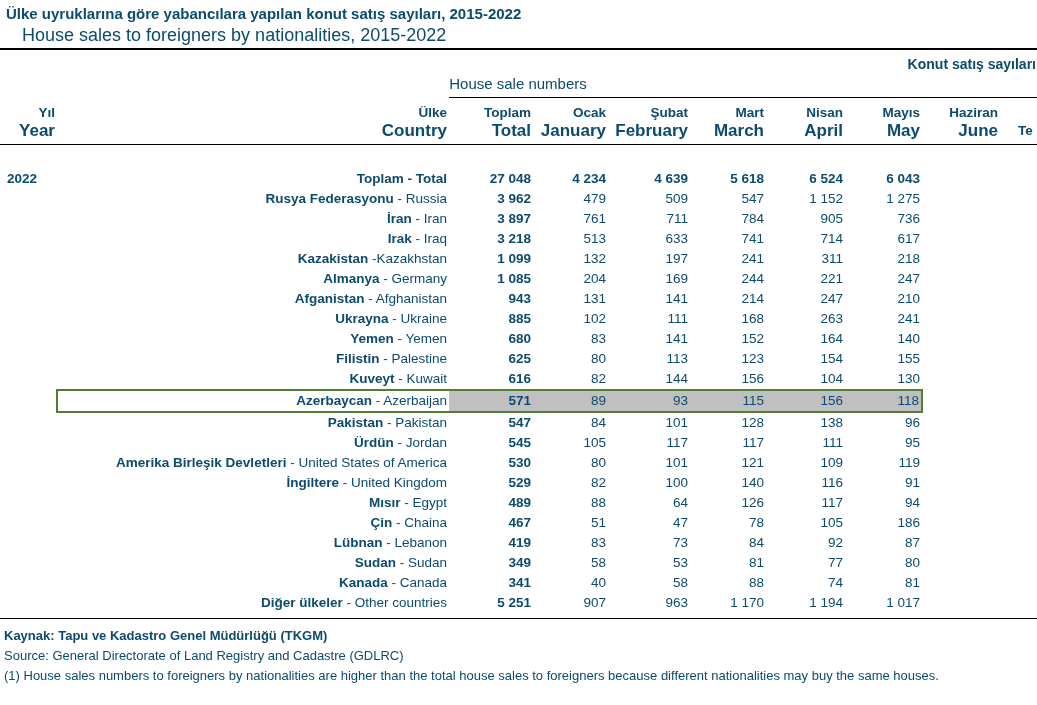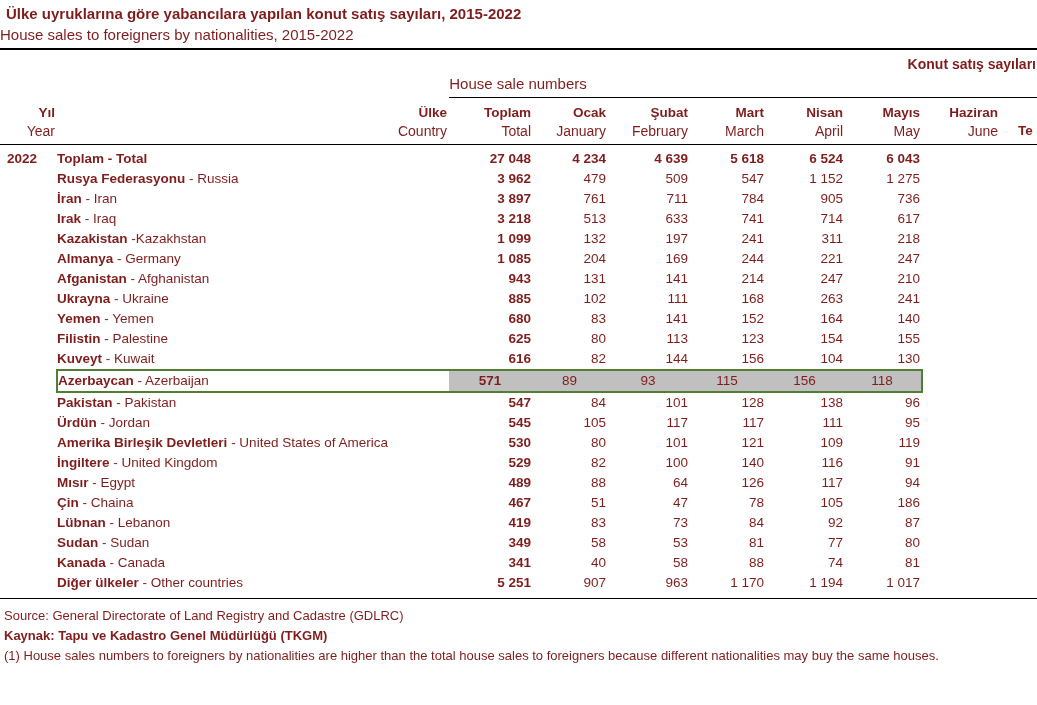--- a/index.html
+++ b/index.html
@@ -1,53 +1,53 @@
 <!DOCTYPE html>
 <html style="--hl-border: #507e32; --hl-fill: #c0c0c0;"><head>
 <meta charset="utf-8">
 <style>
   html, body { margin: 0; padding: 0; background: #ffffff; }
   .page {
     width: 1037px; height: 705px; overflow: hidden; position: relative;
-    background: #ffffff; color: #7f1d1d;
+    background: #ffffff; color: #0c4a6e;
     font-family: "Liberation Sans", sans-serif;
   }
   .title    { font-size: 15px; font-weight: 700; line-height: 19px; padding: 4px 6px 0 6px; white-space: nowrap; }
-  .subtitle { font-size: 15px; font-weight: 400; line-height: 18px; padding: 3px 6px 4px 0; white-space: nowrap; }
+  .subtitle { font-size: 18px; font-weight: 400; line-height: 18px; padding: 3px 6px 4px 22px; white-space: nowrap; }
   .rule-thick { border-top: 2px solid #000; }
 
   .gh-tr { font-size: 14px;   font-weight: 700; text-align: right; line-height: 17px; padding: 6px 1px 0 0; white-space: nowrap; }
   .gh-en { font-size: 15px; font-weight: 400; text-align: center; line-height: 17px; padding: 2px 1px 5px 0; white-space: nowrap; }
   .gh-rule { border-top: 1px solid #000; margin-left: 449px; }
 
   table.data-table { border-collapse: collapse; table-layout: fixed; width: 1100px; }
   thead th { border-bottom: 1px solid #000; vertical-align: bottom; padding: 6px 2px 4px 0; }
   .h-tr { font-size: 13.5px; font-weight: 700; line-height: 18px; white-space: nowrap; }
-  .h-en { font-size: 14px; font-weight: 400; line-height: 18px; white-space: nowrap; }
+  .h-en { font-size: 17px; font-weight: 700; line-height: 18px; white-space: nowrap; }
   th.h-left  { text-align: right; }
   th.h-right { text-align: right; }
   th.h-left:first-child { padding-left: 7px; }
   th.h-cut { text-align: left; padding-left: 18px; }
 
   td { font-size: 13.5px; height: 20px; line-height: 20px; vertical-align: middle;
        white-space: nowrap; overflow: hidden; padding: 0 2px 0 0; }
   td.c-year { padding-left: 7px; font-weight: 700; }
-  td.c-name { padding-left: 0; }
+  td.c-name { padding-left: 0; text-align: right; }
   .n-tr { font-weight: 700; }
   .n-en { font-weight: 400; }
   td.c-num { text-align: right; }
   td.c-total { font-weight: 700; }
   tr.bold-row td, tr.bold-row .n-en { font-weight: 700; }
-  tbody tr:first-child td { padding-top: 4px; }
+  tbody tr:first-child td { padding-top: 24px; }
   tbody tr:last-child td { border-bottom: 1px solid #000; padding-bottom: 5px; }
 
   tr.hl td.hl-band { border-top: 2px solid var(--hl-border); border-bottom: 2px solid var(--hl-border); }
   tr.hl td.hl-left  { border-left: 2px solid var(--hl-border); }
   tr.hl td.hl-right { border-right: 2px solid var(--hl-border); }
-  tr.hl td.hl-fill  { background: var(--hl-fill); text-align: center; }
+  tr.hl td.hl-fill  { background: var(--hl-fill); }
 
   .footer { padding-top: 7px; }
   .f-line { font-size: 13px; line-height: 20px; padding-left: 4px; white-space: nowrap; }
   .f-bold { font-weight: 700; }
   .f-note { margin-top: 10px; }
 </style>
 </head>
 <body>
 
 <div class="page">
@@ -446,17 +446,17 @@
     <td class="c-num">1 170</td>
     <td class="c-num">1 194</td>
     <td class="c-num">1 017</td>
     <td class="c-empty"></td>
     <td class="c-empty"></td>
   </tr>
       </tbody>
   </table>
 
   <div class="footer">
+    <div class="f-line f-bold">Kaynak: Tapu ve Kadastro Genel Müdürlüğü (TKGM)</div>
     <div class="f-line">Source: General Directorate of Land Registry and Cadastre (GDLRC)</div>
-    <div class="f-line f-bold">Kaynak: Tapu ve Kadastro Genel Müdürlüğü (TKGM)</div>
     <div class="f-line">(1) House sales numbers to foreigners by nationalities are higher than the total house sales to foreigners because different nationalities may buy the same houses.</div>
   </div>
 </div>
 
 </body></html>

